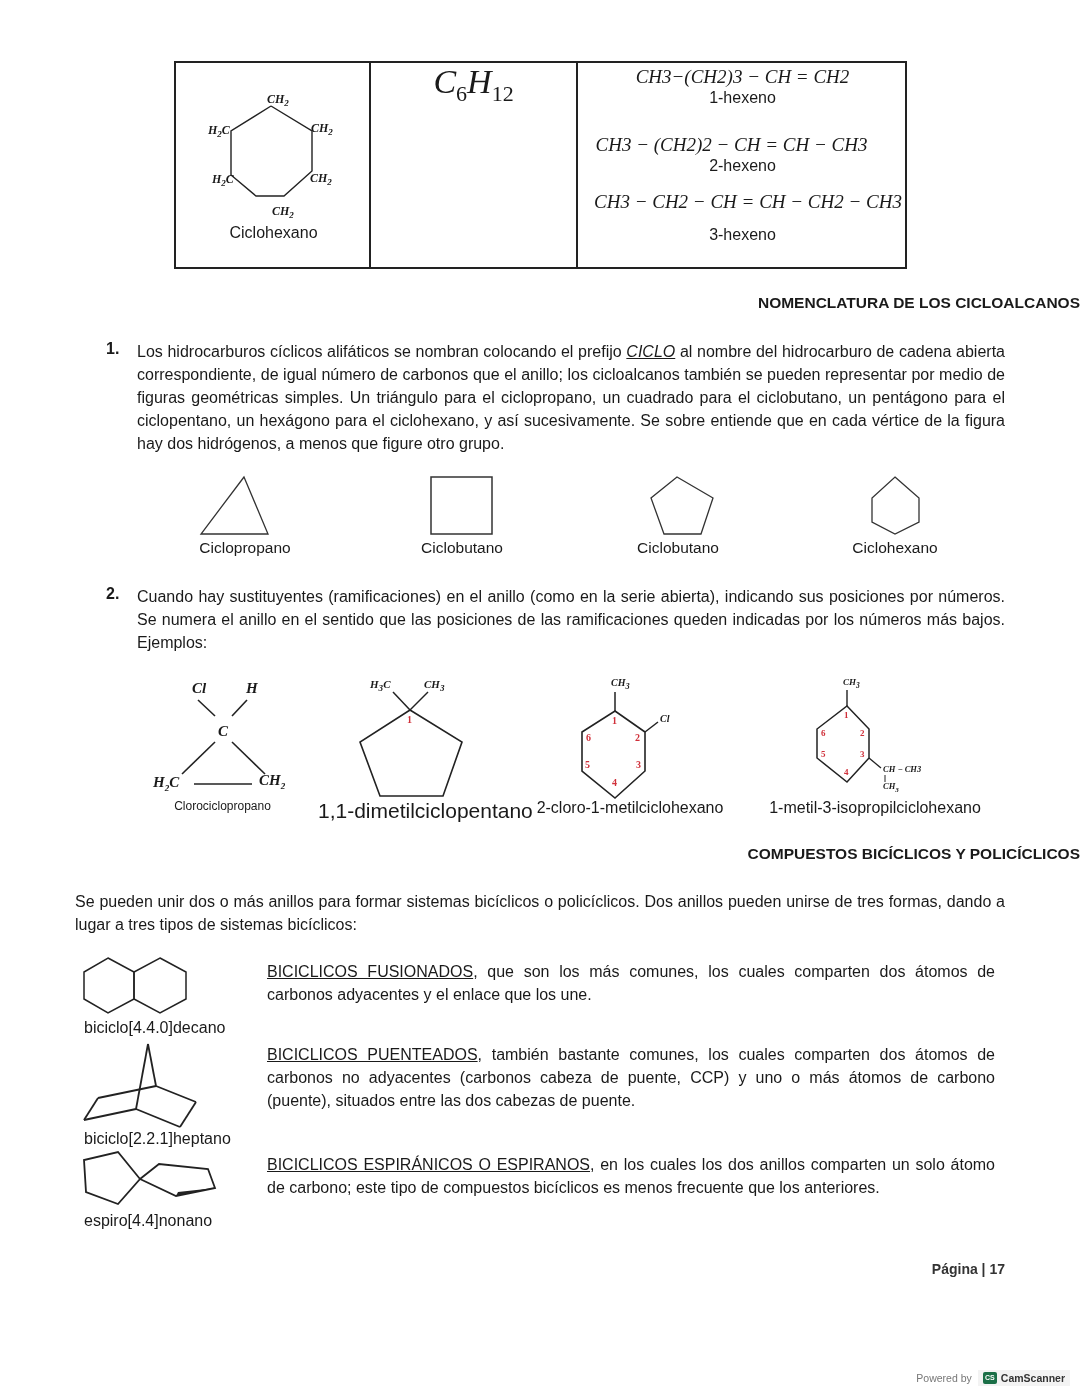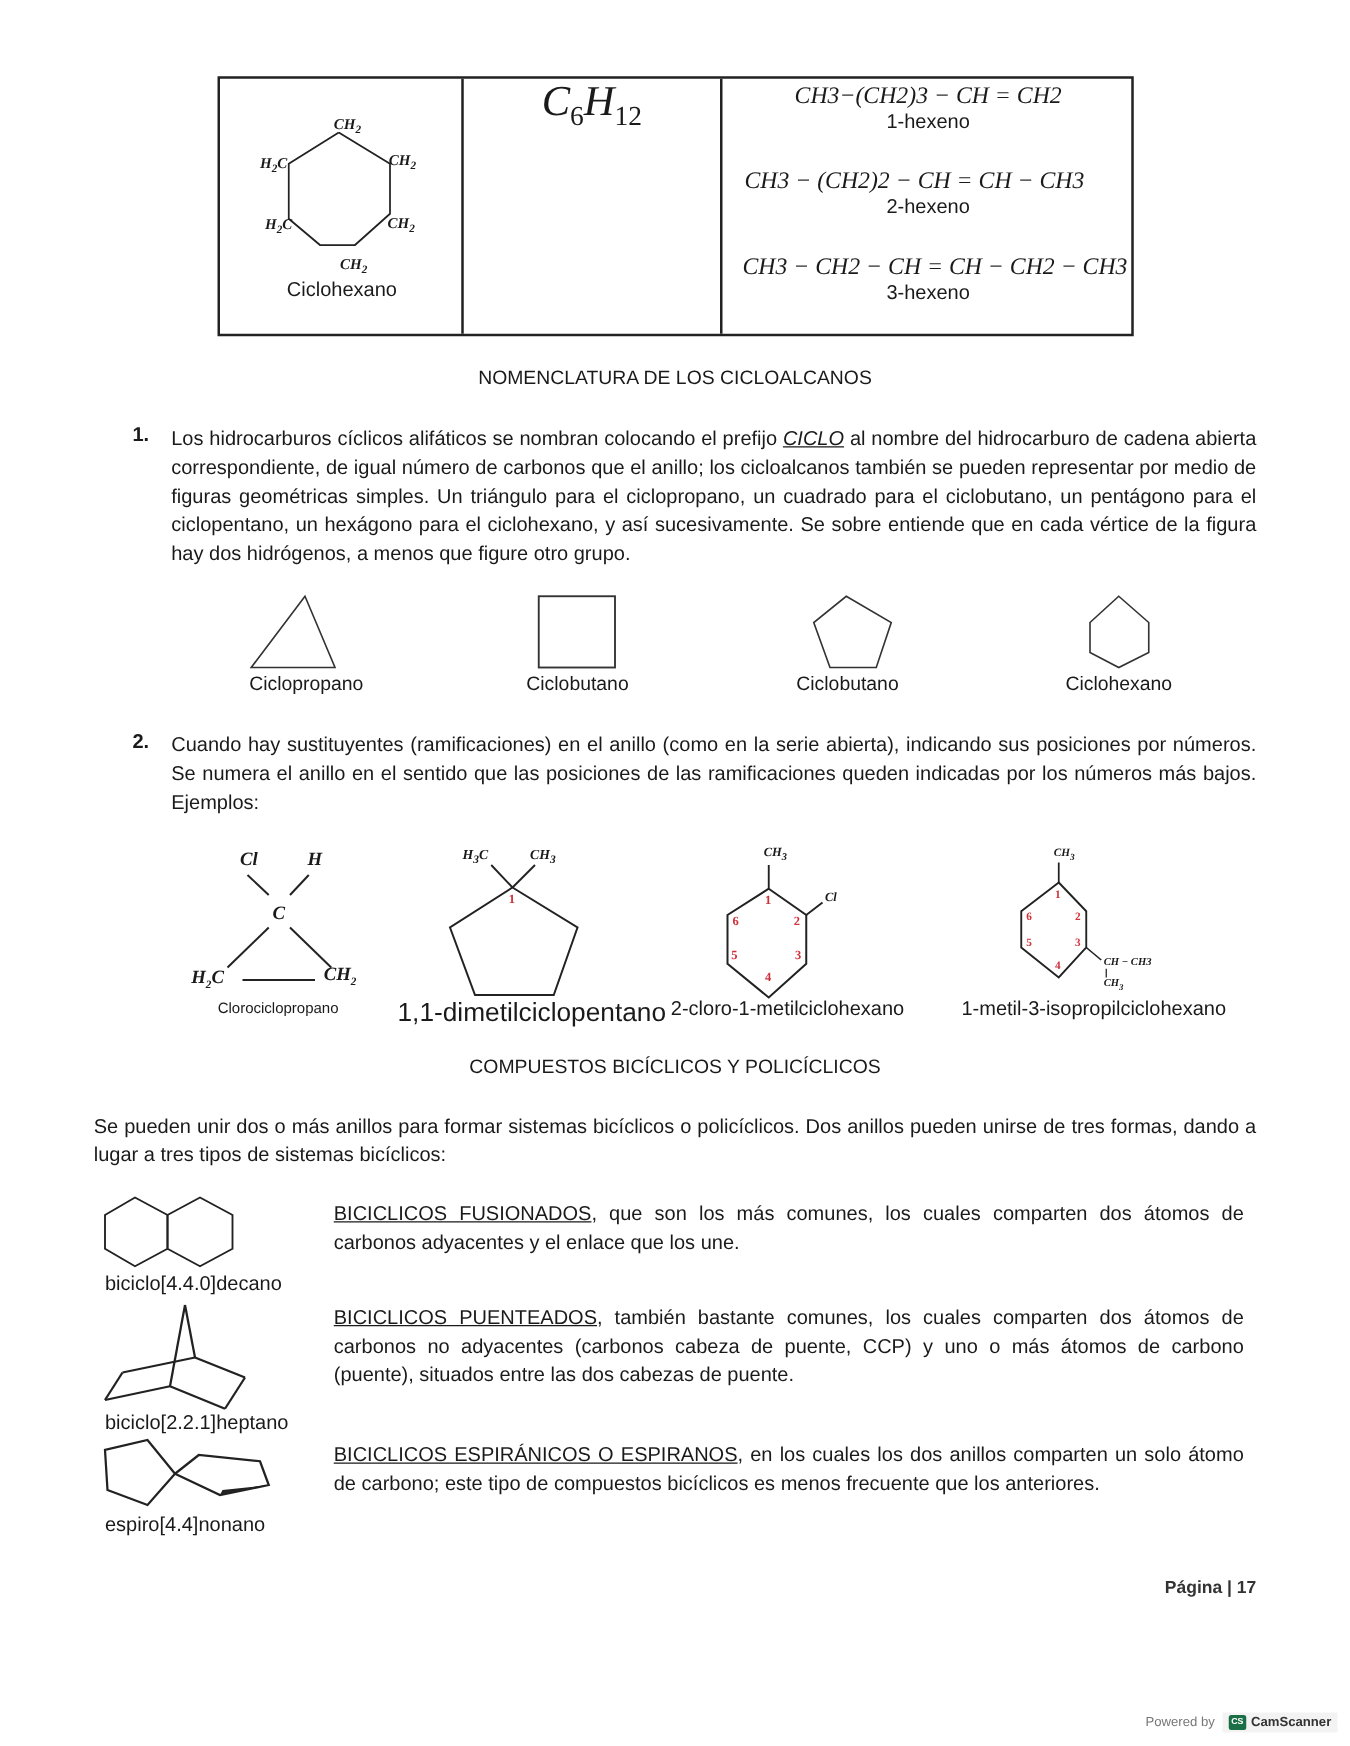--- a/index.html
+++ b/index.html
@@ -2,21 +2,21 @@
 <html><head>
 <meta charset="utf-8">
 <style>
   * { box-sizing: border-box; margin: 0; padding: 0; }
   html, body { width: 1080px; height: 1397px; background: #ffffff; }
   body { position: relative; font-family: "Liberation Sans", "DejaVu Sans", sans-serif; color: #1a1a1a; overflow: hidden; }
   .abs { position: absolute; }
   .formula { font-family: "Liberation Serif", "DejaVu Serif", serif; font-style: italic; font-size: 19px; white-space: nowrap; text-align: center; }
   .cap { font-size: 15.5px; text-align: center; white-space: nowrap; }
   .body-text { font-size: 16px; line-height: 23px; text-align: justify; }
-  .heading { font-size: 15.5px; font-weight: normal; text-align: center; white-space: nowrap; }
+  .heading { font-size: 15.5px; font-weight: bold; text-align: right; white-space: nowrap; }
   .u { text-decoration: underline; }
   .ui { text-decoration: underline; font-style: italic; }
 
   
   .top-table { left: 174px; top: 61px; width: 733px; height: 208px; border: 2px solid #222; display: flex; }
   .tcell { position: relative; height: 100%; }
   .tcell.c1 { width: 195px; border-right: 2px solid #222; }
   .tcell.c2 { width: 207px; border-right: 2px solid #222; display: flex; justify-content: center; }
   .tcell.c3 { flex: 1; }
   .mol-formula { font-family: "Liberation Serif", "DejaVu Serif", serif; font-style: italic; font-size: 34px; }
@@ -50,21 +50,21 @@
     <div class="abs hex-name" style="left:0;width:195px;top:161px">Ciclohexano</div>
   </div>
   <div class="tcell c2">
     <span class="mol-formula">C<sub>6</sub>H<sub>12</sub></span>
   </div>
   <div class="tcell c3">
     <div class="abs formula" style="left:0;width:329px;top:3px">CH3−(CH2)3 − CH = CH2</div>
     <div class="abs cap" style="left:0;width:329px;top:26px;font-size:16px">1-hexeno</div>
     <div class="abs formula" style="left:0;width:307px;top:71px">CH3 − (CH2)2 − CH = CH − CH3</div>
     <div class="abs cap" style="left:0;width:329px;top:94px;font-size:16px">2-hexeno</div>
-    <div class="abs formula" style="left:0;width:340px;top:140px">CH3 − CH2 − CH = CH − CH2 − CH3</div>
+    <div class="abs formula" style="left:0;width:340px;top:128px">CH3 − CH2 − CH = CH − CH2 − CH3</div>
     <div class="abs cap" style="left:0;width:329px;top:163px;font-size:16px">3-hexeno</div>
   </div>
 </div>
 
 <div class="abs heading" style="left:0;width:1080px;top:294px">NOMENCLATURA DE LOS CICLOALCANOS</div>
 
 <div class="abs" style="left:106px;top:340px;font-weight:bold;font-size:16px">1.</div>
 <div class="abs body-text" style="left:137px;top:340px;width:868px"><span>Los hidrocarburos cíclicos alifáticos se nombran colocando el prefijo </span><span class="ui">CICLO</span><span> al nombre del hidrocarburo de cadena abierta correspondiente, de igual número de carbonos que el anillo; los cicloalcanos también se pueden representar por medio de figuras geométricas simples. Un triángulo para el ciclopropano, un cuadrado para el ciclobutano, un pentágono para el ciclopentano, un hexágono para el ciclohexano, y así sucesivamente. Se sobre entiende que en cada vértice de la figura hay dos hidrógenos, a menos que figure otro grupo.</span></div>
 
 <svg class="abs" style="left:180px;top:465px" width="780" height="75">

